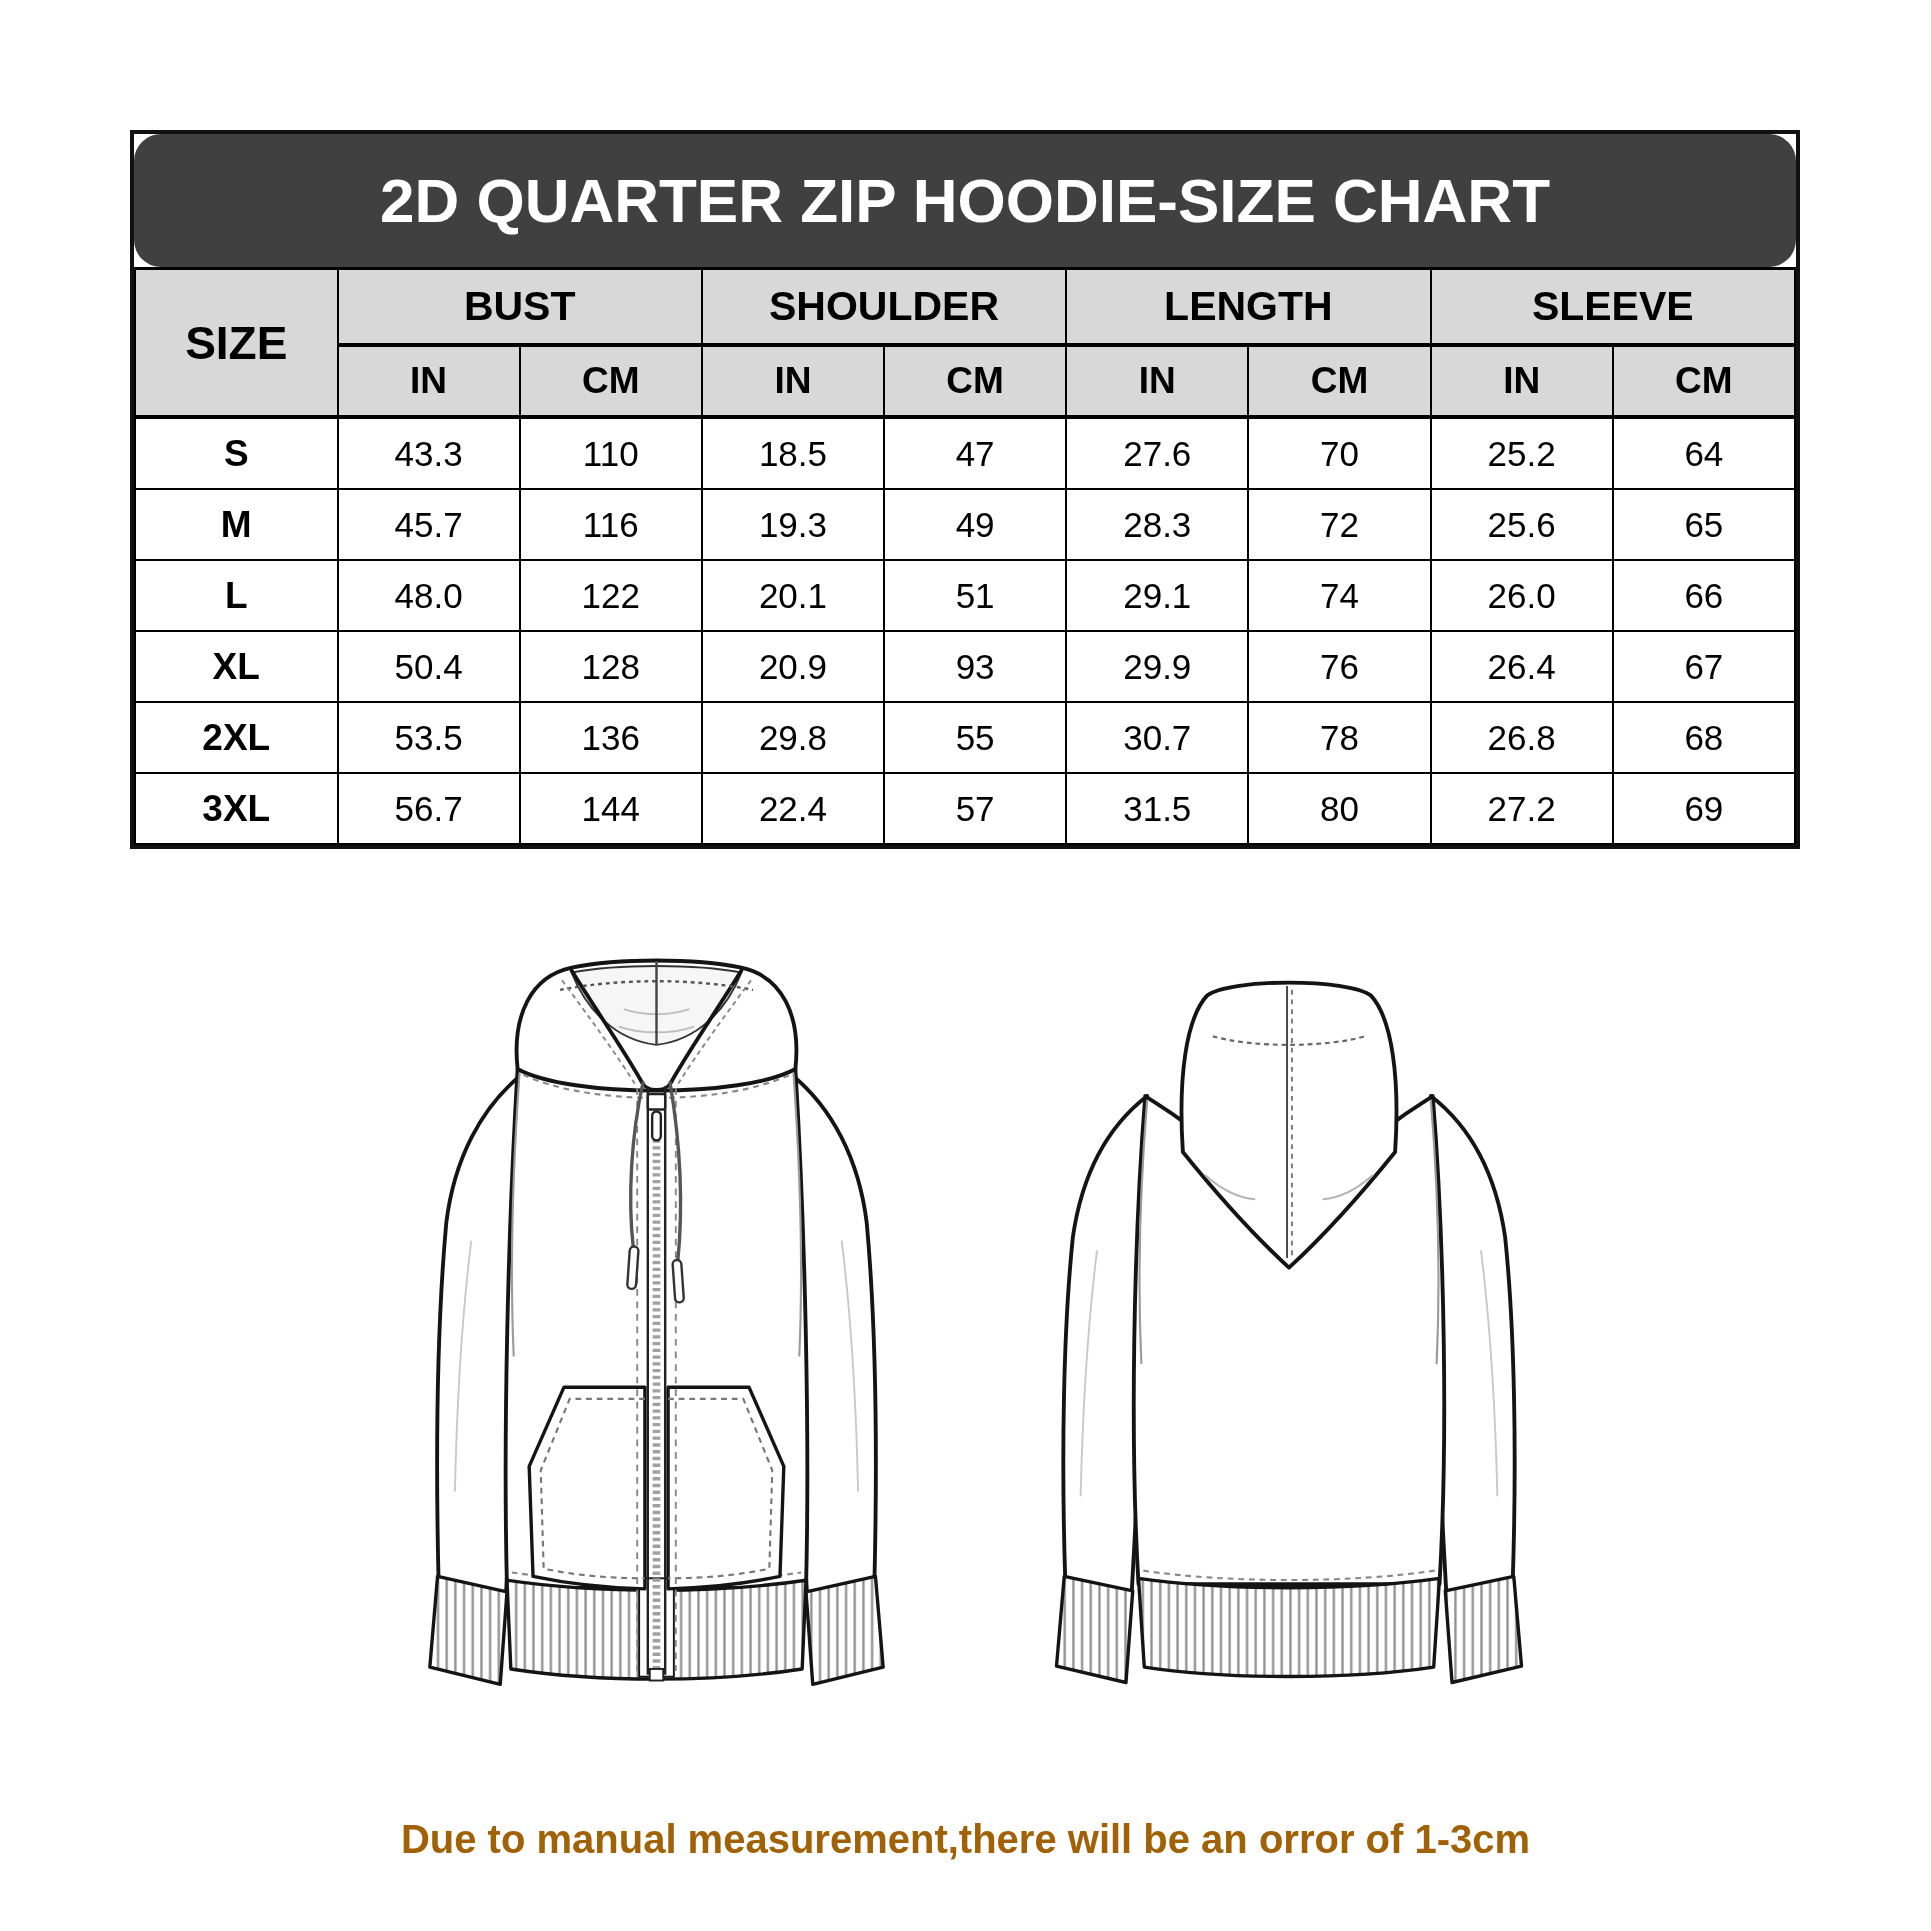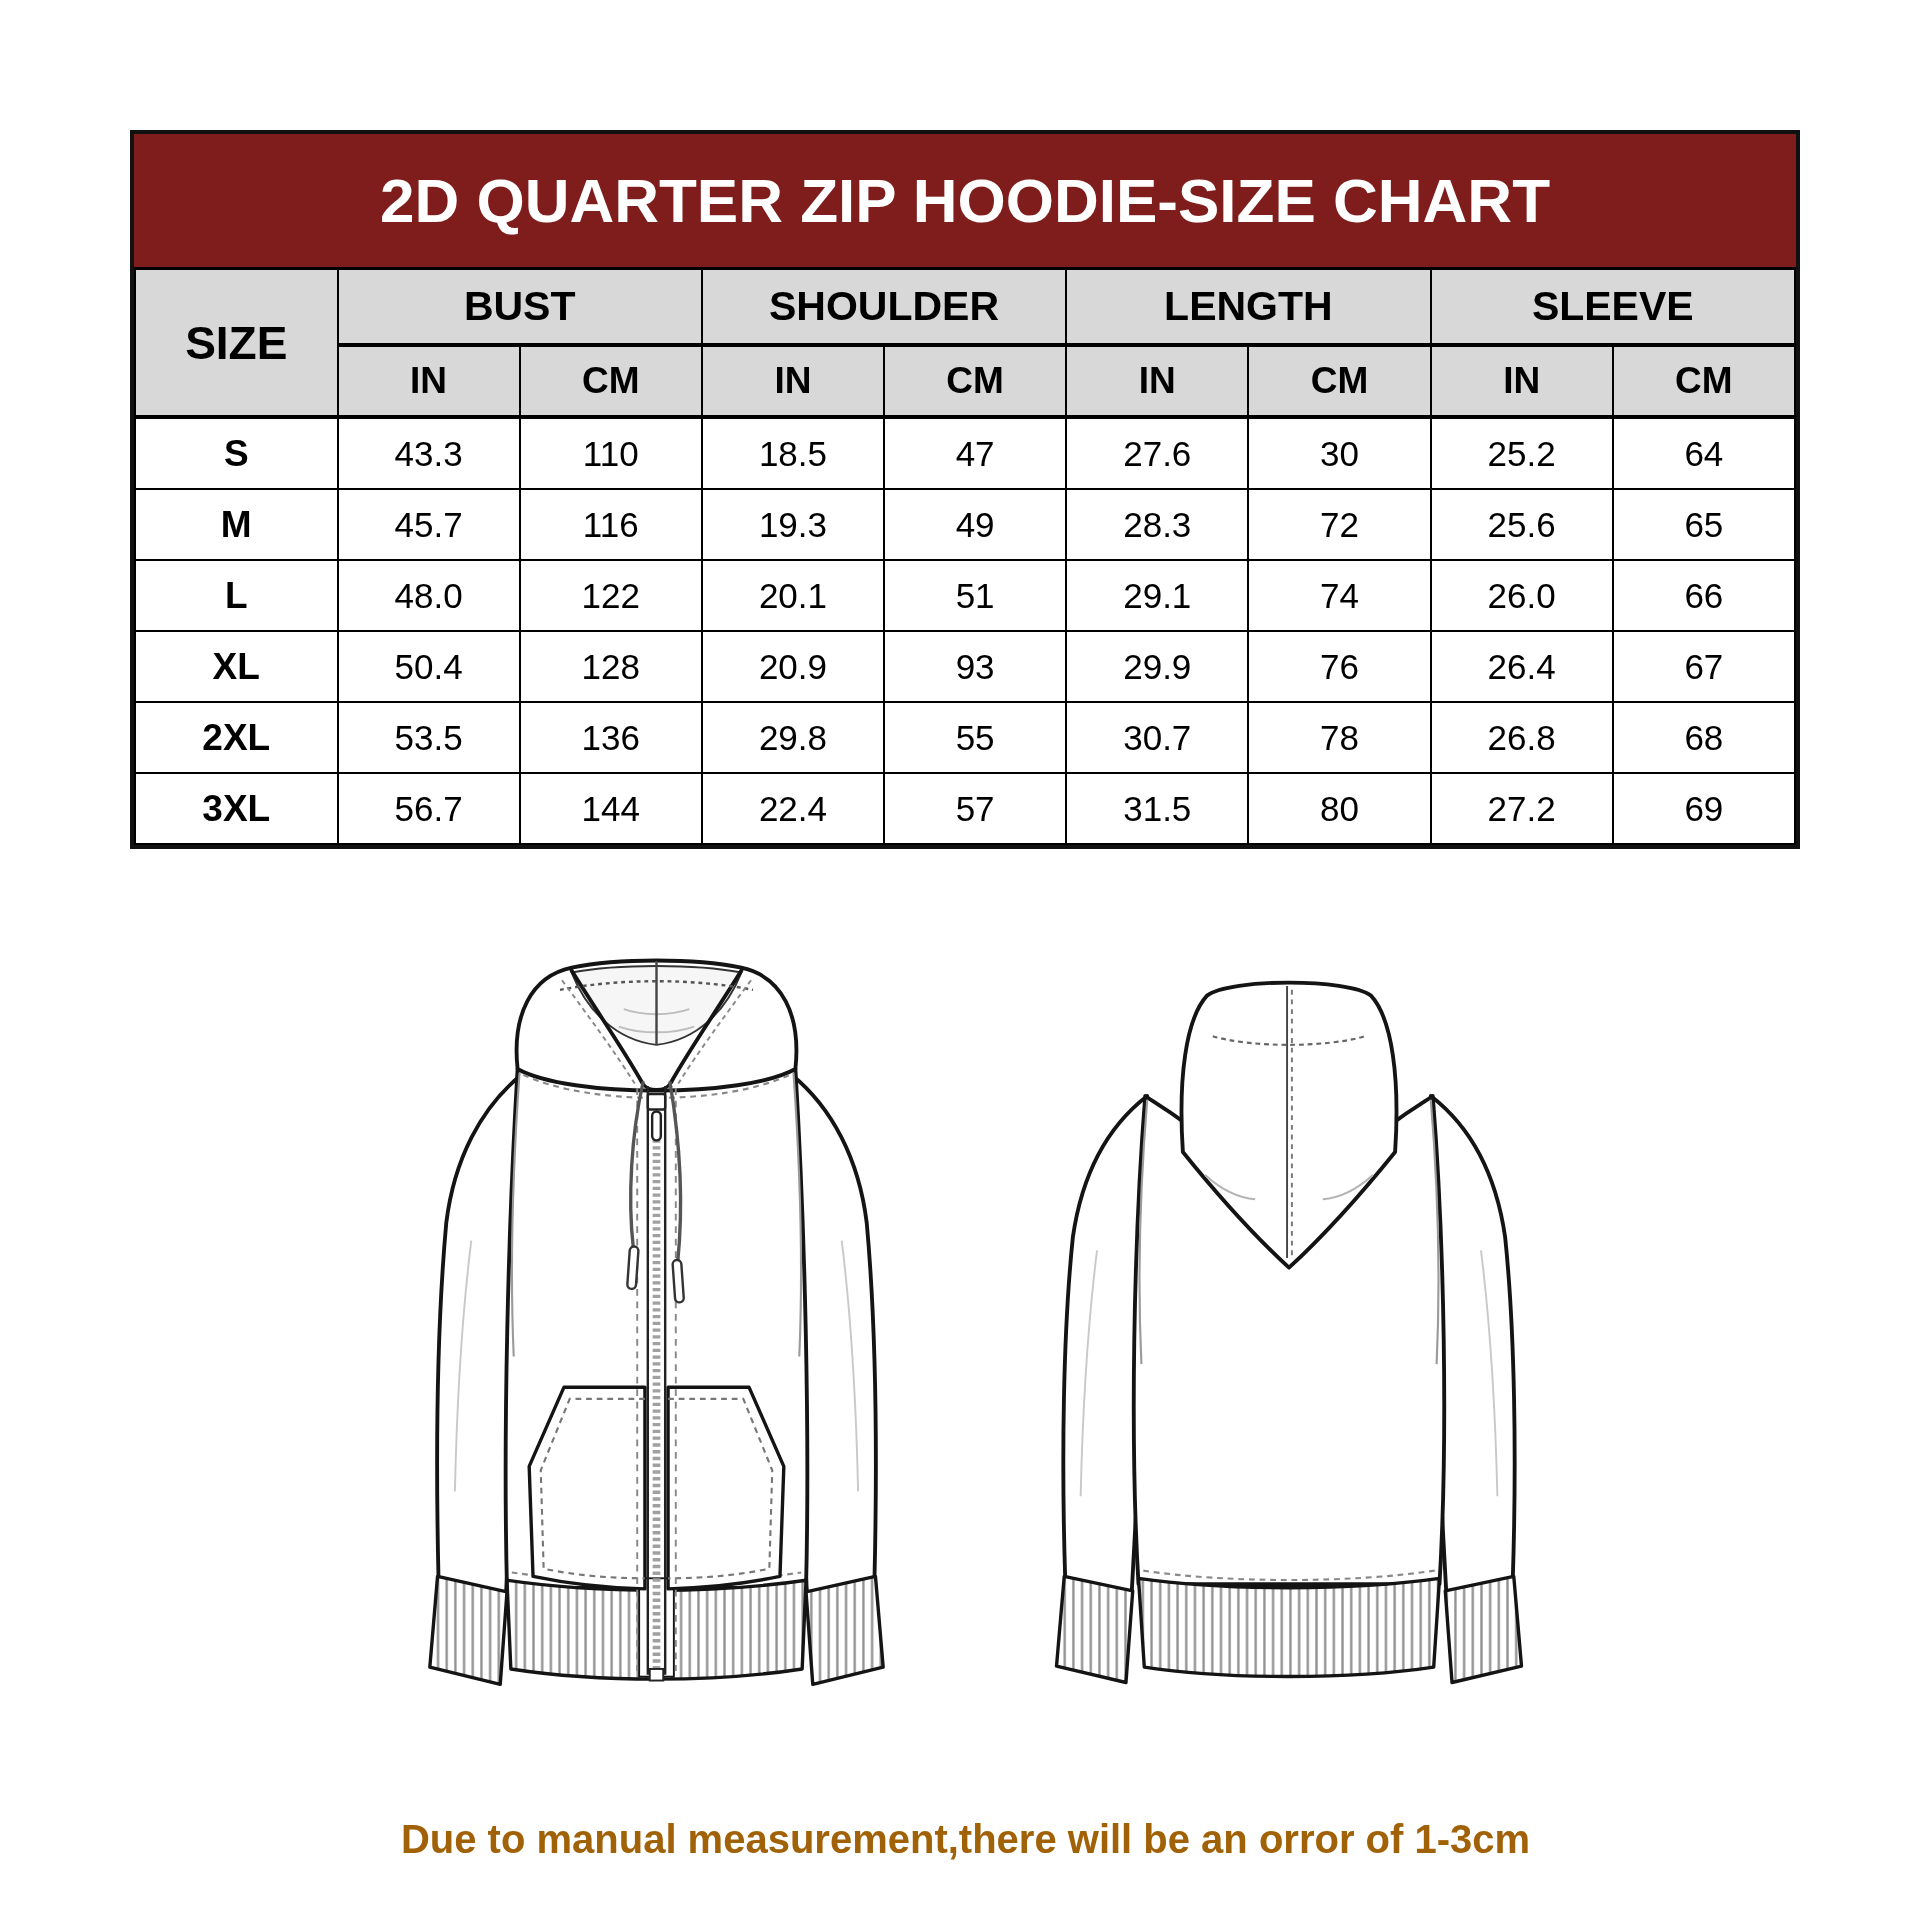--- a/index.html
+++ b/index.html
@@ -38,21 +38,21 @@
   .figure { position: absolute; }
   .note {
     position: absolute; left: 0; top: 1817px; width: 1931px;
     text-align: center; font-size: 40px; font-weight: 700;
   }
 </style>
 </head>
 <body>
 
 <div class="chart-wrap">
-  <div class="banner" style="background: #7f1d1d;">
+  <div class="banner" style="background: #404040; border-radius: 27px;">
     <h1>2D QUARTER ZIP HOODIE-SIZE CHART</h1>
   </div>
   <table class="size-table">
     <colgroup>
       <col style="width:12.2%">
       <col style="width:10.975%">
         <col style="width:10.975%">
       <col style="width:10.975%">
         <col style="width:10.975%">
       <col style="width:10.975%">
@@ -80,21 +80,21 @@
       </tr>
     </thead>
     <tbody>
         <tr>
           <td class="size-cell">S</td>
           <td>43.3</td>
           <td>110</td>
           <td>18.5</td>
           <td>47</td>
           <td>27.6</td>
-          <td>30</td>
+          <td>70</td>
           <td>25.2</td>
           <td>64</td>
         </tr>
         <tr>
           <td class="size-cell">M</td>
           <td>45.7</td>
           <td>116</td>
           <td>19.3</td>
           <td>49</td>
           <td>28.3</td>

